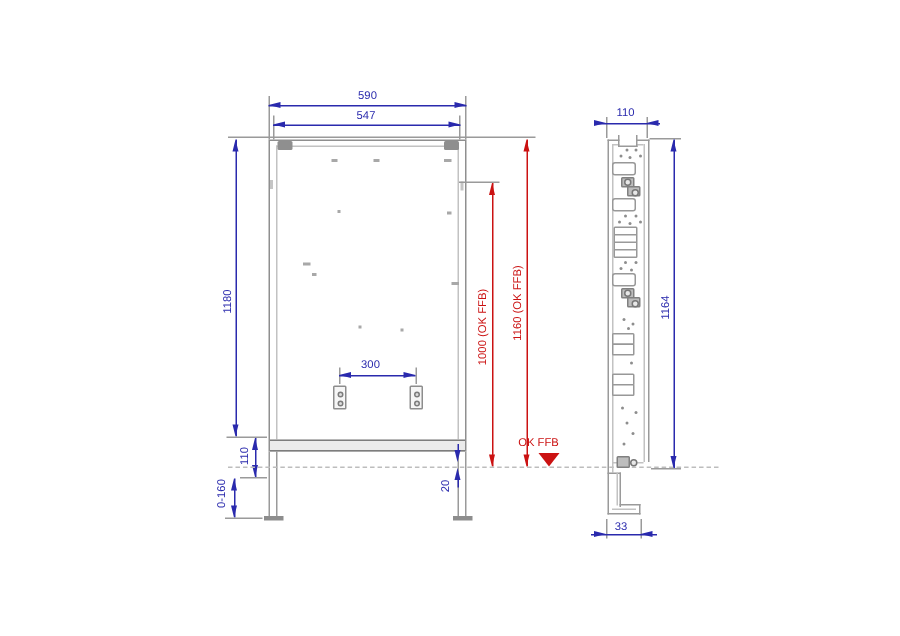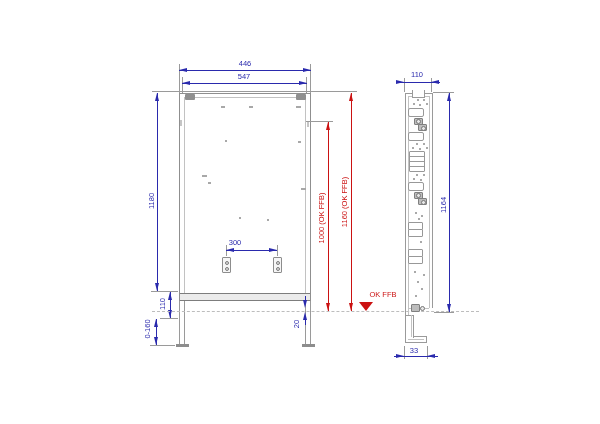--- a/index.html
+++ b/index.html
@@ -89,21 +89,21 @@
     <div class="spk" style="left:307px;top:121px;width:2px;height:6px;background:#c5c5c5;"></div>
 
     <div class="vl c-gray" style="left:179px;top:64px;height:29px;"></div>
     <div class="vl c-gray" style="left:310px;top:64px;height:29px;"></div>
     <div class="vl c-gray" style="left:182px;top:77px;height:16px;"></div>
     <div class="vl c-gray" style="left:306px;top:77px;height:16px;"></div>
 
     <div class="hl c-blue" style="left:179px;top:70px;width:132px;"></div>
     <div class="arr a-left c-blue" style="left:179px;top:68px;"></div>
     <div class="arr a-right c-blue" style="left:303px;top:68px;"></div>
-    <span class="lbl hor c-blue" style="left:245px;top:64px;">446</span>
+    <span class="lbl hor c-blue" style="left:245px;top:64px;">590</span>
 
     <div class="hl c-blue" style="left:182px;top:83px;width:125px;"></div>
     <div class="arr a-left c-blue" style="left:182px;top:81px;"></div>
     <div class="arr a-right c-blue" style="left:299px;top:81px;"></div>
     <span class="lbl hor c-blue" style="left:244px;top:77px;">547</span>
 
     <div class="hl c-gray" style="left:152px;top:91px;width:205px;"></div>
 
     <div class="vl c-blue" style="left:157px;top:93px;height:198px;"></div>
     <div class="arr a-up c-blue" style="left:155px;top:93px;"></div>
@@ -121,21 +121,21 @@
     <div class="arr a-up c-blue" style="left:154px;top:319px;"></div>
     <div class="arr a-down c-blue" style="left:154px;top:337px;"></div>
     <span class="lbl rot c-blue" style="left:148px;top:329px;">0-160</span>
     <div class="hl c-gray" style="left:150px;top:345px;width:25px;"></div>
 
     <div class="vl c-gray" style="left:226px;top:245px;height:11px;"></div>
     <div class="vl c-gray" style="left:277px;top:245px;height:11px;"></div>
     <div class="hl c-blue" style="left:226px;top:250px;width:51px;"></div>
     <div class="arr a-left c-blue" style="left:226px;top:248px;"></div>
     <div class="arr a-right c-blue" style="left:269px;top:248px;"></div>
-    <span class="lbl hor c-blue" style="left:235px;top:243px;">300</span>
+    <span class="lbl hor c-blue" style="left:247px;top:243px;">300</span>
 
     <div class="vl c-blue" style="left:305px;top:296px;height:4px;"></div>
     <div class="arr a-down c-blue" style="left:303px;top:300px;"></div>
     <div class="arr a-up c-blue" style="left:303px;top:312px;"></div>
     <div class="vl c-blue" style="left:305px;top:320px;height:5px;"></div>
     <span class="lbl rot c-blue" style="left:297px;top:324px;">20</span>
   </div>
 
   <div class="grp">
     <div class="hl c-gray" style="left:306px;top:121px;width:27px;"></div>
@@ -143,21 +143,21 @@
     <div class="vl c-red" style="left:328px;top:122px;height:189px;"></div>
     <div class="arr a-up c-red" style="left:326px;top:122px;"></div>
     <div class="arr a-down c-red" style="left:326px;top:303px;"></div>
     <span class="lbl rot c-red" style="left:322px;top:218px;">1000 (OK FFB)</span>
 
     <div class="vl c-red" style="left:351px;top:93px;height:218px;"></div>
     <div class="arr a-up c-red" style="left:349px;top:93px;"></div>
     <div class="arr a-down c-red" style="left:349px;top:303px;"></div>
     <span class="lbl rot c-red" style="left:345px;top:202px;">1160 (OK FFB)</span>
 
-    <span class="lbl hor c-red" style="left:383px;top:295px;text-align:right;">OK FFB</span>
+    <span class="lbl hor c-red" style="left:359px;top:295px;text-align:right;">OK FFB</span>
     <div class="tri-down" style="left:359px;top:302px;"></div>
   </div>
 
   <div class="dash" style="left:152px;top:311px;width:327px;"></div>
 
   <div class="grp">
 
     <div class="vl c-gray" style="left:405px;top:93px;height:250px;"></div>
     <div class="vl c-lgray" style="left:408px;top:96px;height:219px;"></div>
     <div class="vl c-gray" style="left:432px;top:93px;height:215px;"></div>

